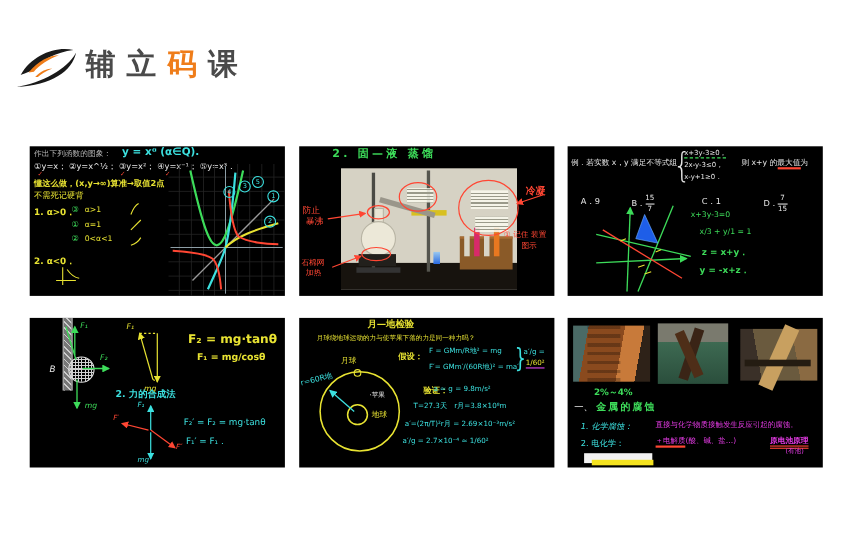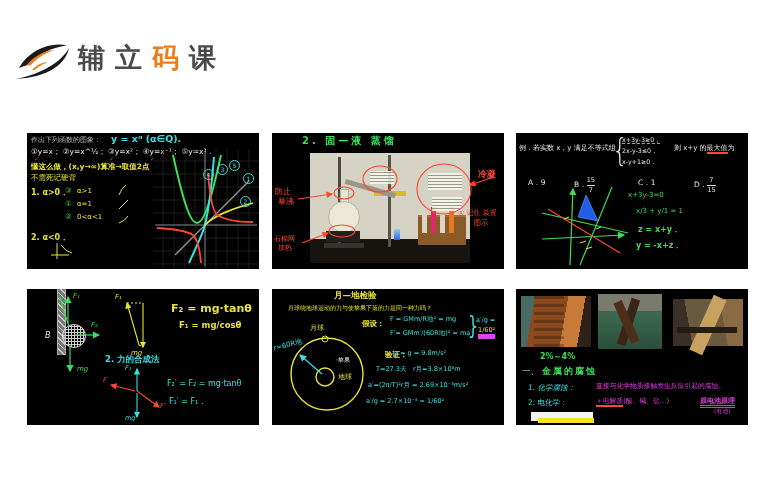--- a/index.html
+++ b/index.html
@@ -16,21 +16,21 @@
   
   .panel{position:absolute;width:232px;height:136px;background:#000;overflow:hidden;cursor:pointer;}
   .t{position:absolute;white-space:nowrap;line-height:1.15;}
   .w{color:#e6e6e6}.gy{color:#b5b5b5}.cy{color:#3ce0df}.yl{color:#e8e332}
   .gn{color:#3ddc5a}.rd{color:#ff4633}.mgn{color:#e23ae2}
   .b{font-weight:bold}
   .circ{position:absolute;width:9px;height:9px;border:1px solid #3ce0df;border-radius:50%;
         color:#3ce0df;font-size:6px;line-height:9px;text-align:center;}
   .u-dgreen{border-bottom:1px dashed #3ddc5a;}
   .u-red{border-bottom:2px solid #ff4633;}
-  .u-yel{border-bottom:5px solid #d946ef;}
+  .u-yel{border-bottom:1px solid #d946ef;}
   .u-red2{border-bottom:3px double #ff4633;}
   .frac{display:inline-flex;flex-direction:column;align-items:center;font-size:6.5px;
         line-height:1;vertical-align:middle;color:#e6e6e6;}
   .frac .bar{width:100%;height:1px;background:#ddd;margin:1px 0;}
   
   .photo{position:absolute;background:#d6d2c4;}
   .ov{position:absolute;background:rgba(250,250,238,.85);
       background-image:repeating-linear-gradient(0deg,transparent 0 2px,#9a9a8a 2px 3px);}
   
   .wall{position:absolute;left:30px;top:0;width:7px;height:66px;background:#777;

